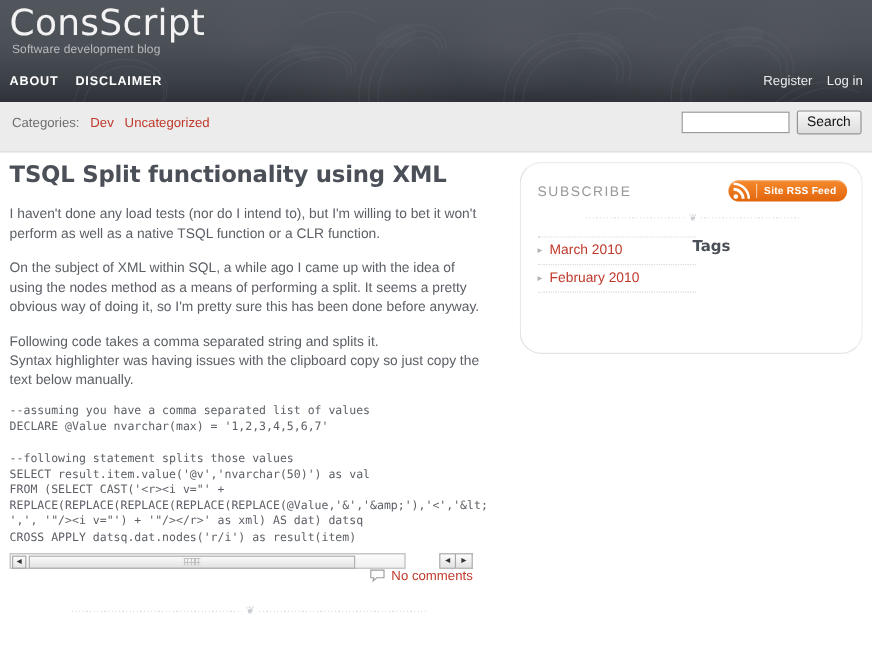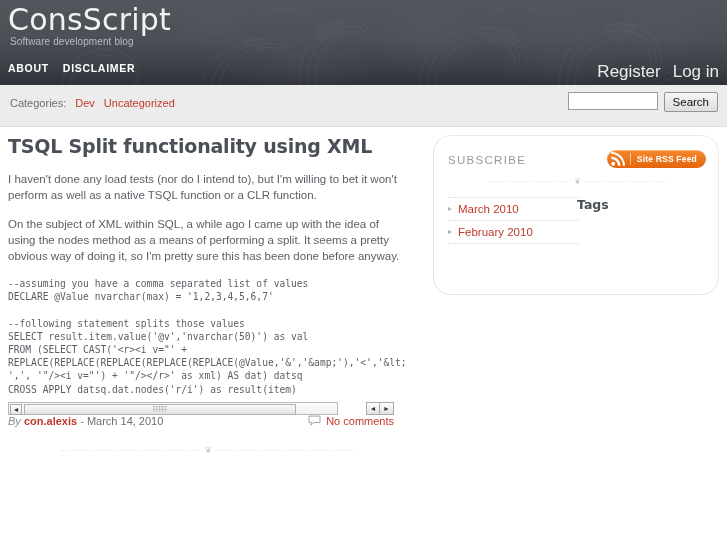--- a/index.html
+++ b/index.html
@@ -62,21 +62,21 @@
     text-decoration: none;
   }
   .meta-nav {
     position: absolute;
     right: 8px; top: 62px;
     display: flex;
     gap: 12px;
   }
   .meta-nav a {
     color: #e9eaec;
-    font-size: 17px;
+    font-size: 11px;
     text-decoration: none;
   }
 
   
   .cat-bar {
     position: relative;
     width: 727px;
     height: 42px;
     background: #ececec;
     border-bottom: 1px solid #dddddd;
@@ -93,21 +93,21 @@
   .cat-wrap a {
     color: #c0392b;
     text-decoration: none;
     font-size: 11px;
   }
   .search-form {
     position: absolute;
     right: 9px; top: 92px;
     display: flex;
     gap: 6px;
-    align-items: flex-start;
+    align-items: center;
   }
   .search-input {
     width: 90px;
     height: 18px;
     border: 1px solid #9a9a9a;
     background: #ffffff;
     font-size: 11px;
     padding: 1px 3px;
     font-family: "Liberation Sans", sans-serif;
     outline: none;
@@ -439,20 +439,22 @@
 
 <div class="page">
 
   <div class="content-col">
 
     <article>
       <h2 class="post-title">TSQL Split functionality using XML</h2>
 
       <p class="post-para">I haven't done any load tests (nor do I intend to), but I'm willing to bet it won't perform as well as a native TSQL function or a CLR function.</p>
       <p class="post-para">On the subject of XML within SQL, a while ago I came up with the idea of using the nodes method as a means of performing a split. It seems a pretty obvious way of doing it, so I'm pretty sure this has been done before anyway.</p>
+      <p class="post-para tight" style="white-space:pre-line;">Following code takes a comma separated string and splits it.
+Syntax highlighter was having issues with the clipboard copy so just copy the text below manually.</p>
 
       <pre class="code-block">--assuming you have a comma separated list of values
 DECLARE @Value nvarchar(max) = '1,2,3,4,5,6,7'
 
 --following statement splits those values
 SELECT result.item.value('@v','nvarchar(50)') as val
 FROM (SELECT CAST('&lt;r&gt;&lt;i v="' +
 REPLACE(REPLACE(REPLACE(REPLACE(REPLACE(@Value,'&amp;','&amp;amp;'),'&lt;','&amp;lt;'),'
 ',', '"/&gt;&lt;i v="') + '"/&gt;&lt;/r&gt;' as xml) AS dat) datsq
 CROSS APPLY datsq.dat.nodes('r/i') as result(item)</pre>
@@ -465,26 +467,20 @@
           </div>
         </div>
         <div class="hscroll-pair">
           <span>◄</span>
           <span>►</span>
         </div>
       </div>
 
 
       <div class="post-footer">
-        <span class="byline">
-          <i>By</i>
-          <span class="author">con.alexis</span>
-          <i>-</i>
-          <span>March 14, 2010</span>
-        </span>
         <a class="comments-link" href="#">
           <svg class="bubble-icon" viewBox="0 0 14 12">
             <path d="M1 1.2 h12 v7 h-6.6 l-3.3 2.8 0.5 -2.8 h-2.6 z" fill="none" stroke="#9a9a9a" stroke-width="1"></path>
           </svg>
           <span>No comments</span>
         </a>
       </div>
     </article>
 
     <div class="divider-orn">

